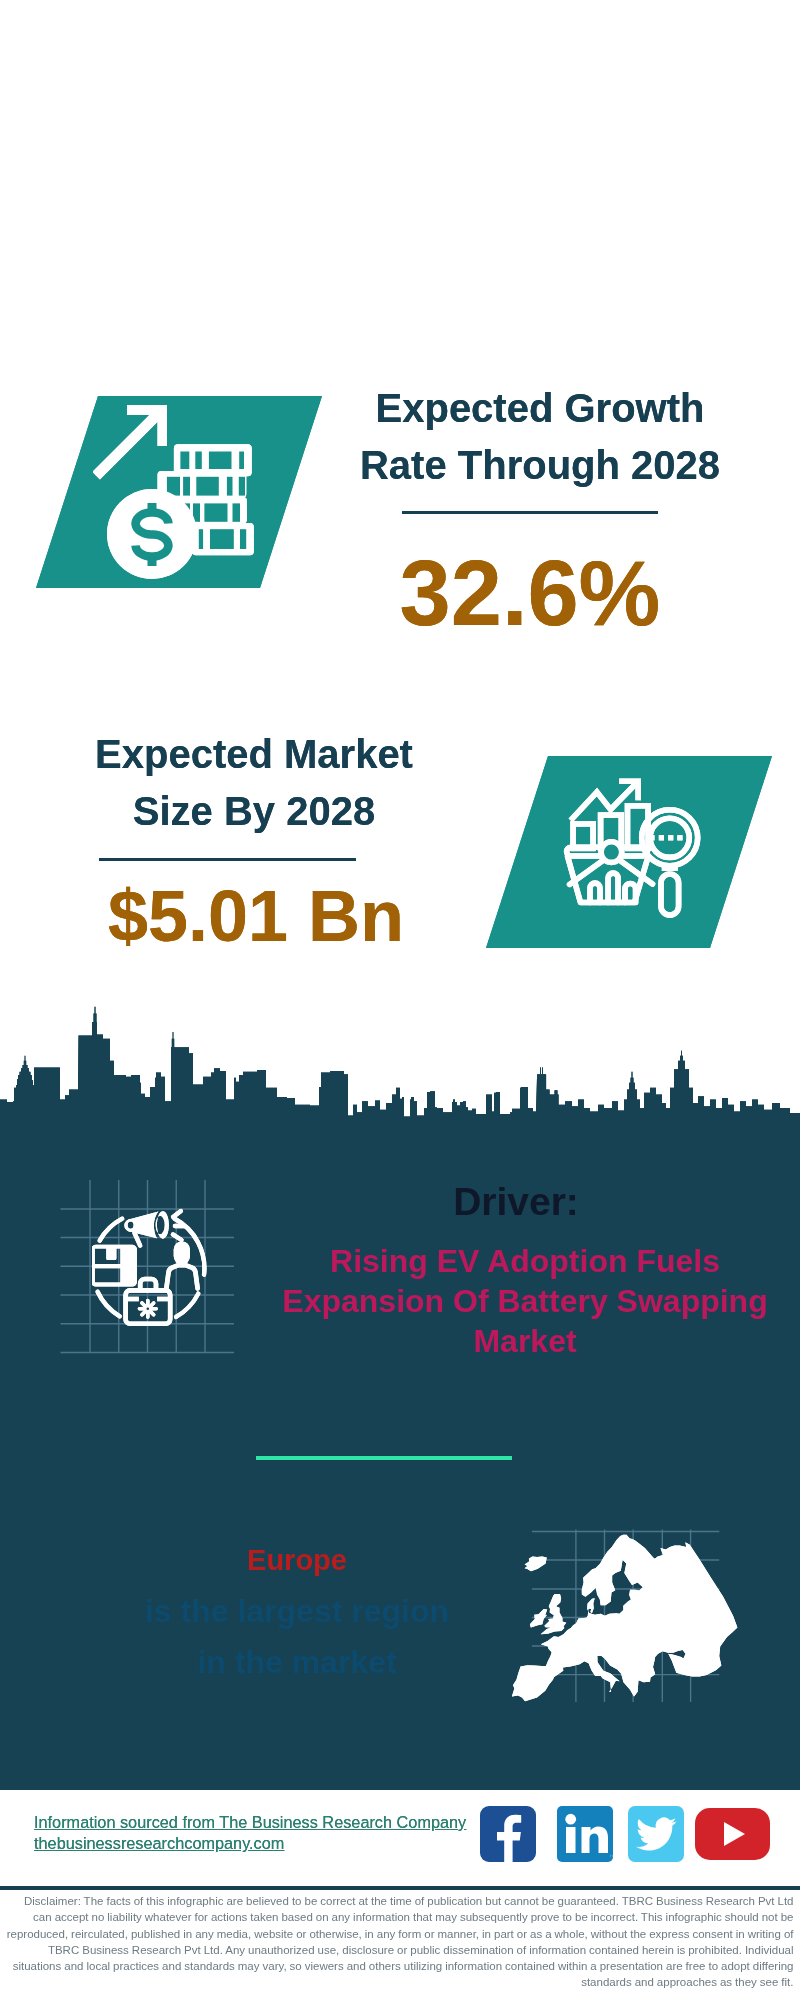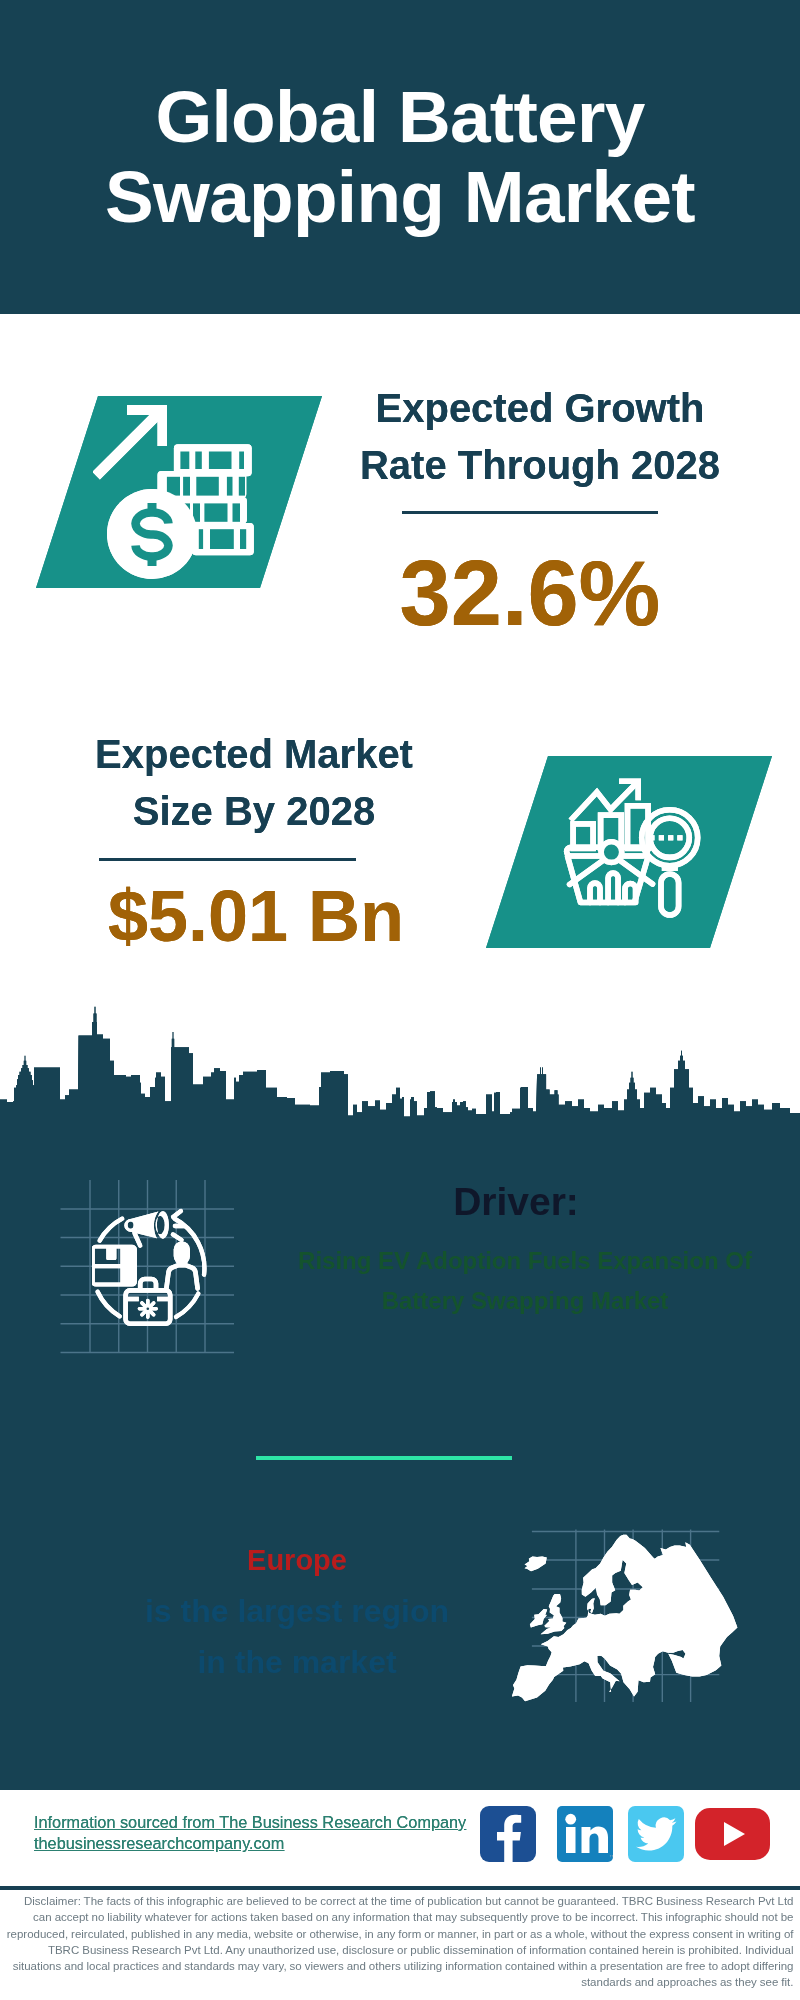--- a/index.html
+++ b/index.html
@@ -36,21 +36,21 @@
   .rule { height:3px; background:#173f52; margin:0 auto; }
   .val { color:#a16207; font-size:92px; font-weight:bold; line-height:92px; white-space:nowrap; }
 
   
   .lower { position:absolute; left:0; top:1130px; width:800px; height:660px; background:#174253; }
   .skyline { position:absolute; left:0; top:1000px; width:800px; height:135px; }
 
   
   .driver { position:absolute; left:265px; top:1182px; width:520px; text-align:center; }
   .driver .h { color:#0f172a; font-size:39px; font-weight:bold; line-height:39px; position:relative; left:-9px; }
-  .driver .b { color:#14532d; font-size:24px; font-weight:bold; line-height:40px; margin-top:20px; width:488px; margin-left:auto; margin-right:auto; }
+  .driver .b { color:#be185d; font-size:32px; font-weight:bold; line-height:40px; margin-top:20px; width:488px; margin-left:auto; margin-right:auto; }
   .midrule { position:absolute; left:256px; top:1456px; width:256px; height:4px; background:#2ee5a6; }
 
   
   .region { position:absolute; left:62px; top:1535px; width:470px; text-align:center; }
   .region .h { color:#b91c1c; font-size:29px; font-weight:bold; line-height:51px; }
   .region .b { color:#0c4a6e; font-size:32px; line-height:50.5px; font-weight:bold; }
 
   
   .src { position:absolute; left:34px; top:1812px; color:#2c8071; font-size:16.3px; line-height:21.4px;text-decoration:underline; }
   .social { position:absolute; left:480px; top:1806px; display:flex; align-items:flex-start; gap:21.2px; }
@@ -63,26 +63,20 @@
     position:absolute; left:6.5px; top:1893px; width:787px;
     color:#6d7b83; font-size:11.5px; line-height:16.3px; text-align:right;
     word-spacing:-0.2px;
   }
 </style>
 </head>
 <body>
 
 <div class="page">
 
-  <div class="header">
-    <h1>
-      <span>Global Battery</span><br>
-      <span>Swapping Market</span>
-    </h1>
-  </div>
 
   <div class="para para1"></div>
   <div class="icoWrap" style="left:93px;top:404px;width:168px;height:180px">
     <svg viewBox="0 0 168 180" width="168" height="180">
       <g fill="#ffffff">
         <path d="M34 1 h40 v10 h-40 z"></path>
         <path d="M64.5 1 h9.5 v41 h-9.5 z"></path>
         <path d="M-0.6 67.9 L60.9 6.4 L68.4 13.9 L6.9 75.4 Z"></path>
       </g>
       <g>

